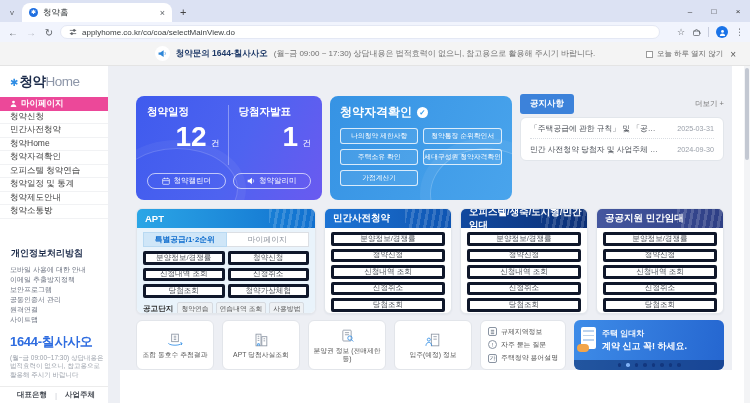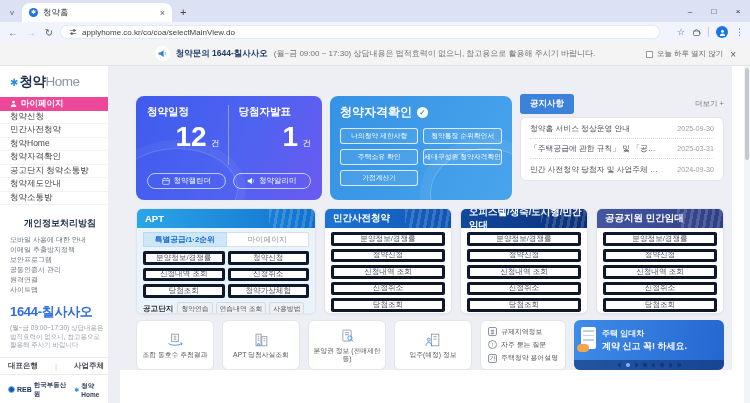--- a/index.html
+++ b/index.html
@@ -38,27 +38,27 @@
   .nb-close { font-size:10px; color:#555; margin-left:3px; }
   
   .sidebar { position:absolute; left:0; top:66px; width:112px; height:337px; background:#fff; overflow:hidden; padding-top:7px; }
   .logo { display:flex; align-items:baseline; padding-left:10px; height:20px; }
   .logo-star { color:#2f8de4; font-size:10px; margin-right:1px; }
   .logo-pre { font-size:13.5px; font-weight:bold; color:#1c2b4a; letter-spacing:-0.5px; }
   .logo-suf { font-size:13.5px; color:#8d96a8; letter-spacing:-0.5px; }
   .menu { margin-top:4px; }
   .menu-item { font-size:8.5px; color:#444; padding:3px 0 3px 10px; border-bottom:1px solid #f1f2f4; display:flex; align-items:center; gap:4px; height:13.5px; }
   .menu-item.active { background:#ec4899; color:#fff; font-weight:bold; border-bottom:none; }
-  .privacy-title { font-size:9px; font-weight:bold; color:#1c2b4a; padding-left:24px; margin-top:12px; }
+  .privacy-title { font-size:9px; font-weight:bold; color:#1c2b4a; padding-left:11px; margin-top:28px; }
   .side-links { padding-left:10px; margin-top:5px; }
   .side-link { font-size:7px; color:#6b7280; line-height:10px; }
   .phone { font-size:13px; font-weight:bold; color:#2f6de0; padding-left:10px; margin-top:8px; letter-spacing:-0.3px; }
   .phone-desc { padding-left:10px; margin-top:3px; }
   .phone-desc div { font-size:6.5px; color:#9aa0aa; line-height:8.5px; }
-  .side-btn-row { display:flex; align-items:flex-end; justify-content:center; gap:17px; margin-top:7px; border-top:1px solid #ececec; border-bottom:1px solid #ececec; padding:3px 0; }
+  .side-btn-row { display:flex; align-items:flex-end; justify-content:center; gap:8px; margin-top:7px; border-top:1px solid #ececec; border-bottom:1px solid #ececec; padding:3px 0; }
   .side-btn { font-size:7.5px; font-weight:bold; color:#4a4f57; }
   .side-btn-sep { color:#c9ccd2; font-size:8px; }
   .reb-row { display:flex; align-items:center; gap:2px; padding-left:8px; margin-top:6px; }
   .reb-dot { width:7px; height:7px; border-radius:50%; background:#1456b0; border:1.5px solid #76b6f0; flex:none; }
   .reb-abbr { font-size:7px; font-weight:bold; color:#16325c; }
   .reb-name { font-size:6.5px; font-weight:bold; color:#33425e; }
   .reb-star { font-size:6px; color:#2f8de4; }
   .reb-service { font-size:6.5px; color:#33425e; font-weight:bold; }
   
   .side-scroll { position:absolute; left:112px; top:66px; width:8px; height:337px; background:#f2f2f2; }
@@ -235,21 +235,24 @@
     <div class="menu-item">
         <span>민간사전청약</span>
       </div>
     <div class="menu-item">
         <span>청약Home</span>
       </div>
     <div class="menu-item">
         <span>청약자격확인</span>
       </div>
     <div class="menu-item">
-        <span>공고단지 청약소통방</span>
+        <span>오피스텔 청약연습</span>
+      </div>
+    <div class="menu-item">
+        <span>청약일정 및 통계</span>
       </div>
     <div class="menu-item">
         <span>청약제도안내</span>
       </div>
     <div class="menu-item">
         <span>청약소통방</span>
       </div>
   </div>
   <div class="privacy-title">개인정보처리방침</div>
   <div class="side-links">
@@ -345,24 +348,20 @@
         <div class="qual-btn">가점계산기</div>
       </div>
     </div>
 
     <div class="notices">
       <div class="notices-head">
         <span class="notices-tab">공지사항</span>
         <span class="notices-more"><span>더보기</span> <span>+</span></span>
       </div>
       <div class="notices-panel">
-        <div class="notice-row">
-          <span class="notice-title">청약홈 서비스 정상운영 안내</span>
-          <span class="notice-date">2025-09-30</span>
-        </div>
         <div class="notice-row">
           <span class="notice-title">「주택공급에 관한 규칙」 및 「공공주…</span>
           <span class="notice-date">2025-03-31</span>
         </div>
         <div class="notice-row">
           <span class="notice-title">민간 사전청약 당첨자 및 사업주체 안…</span>
           <span class="notice-date">2024-09-30</span>
         </div>
       </div>
     </div>

